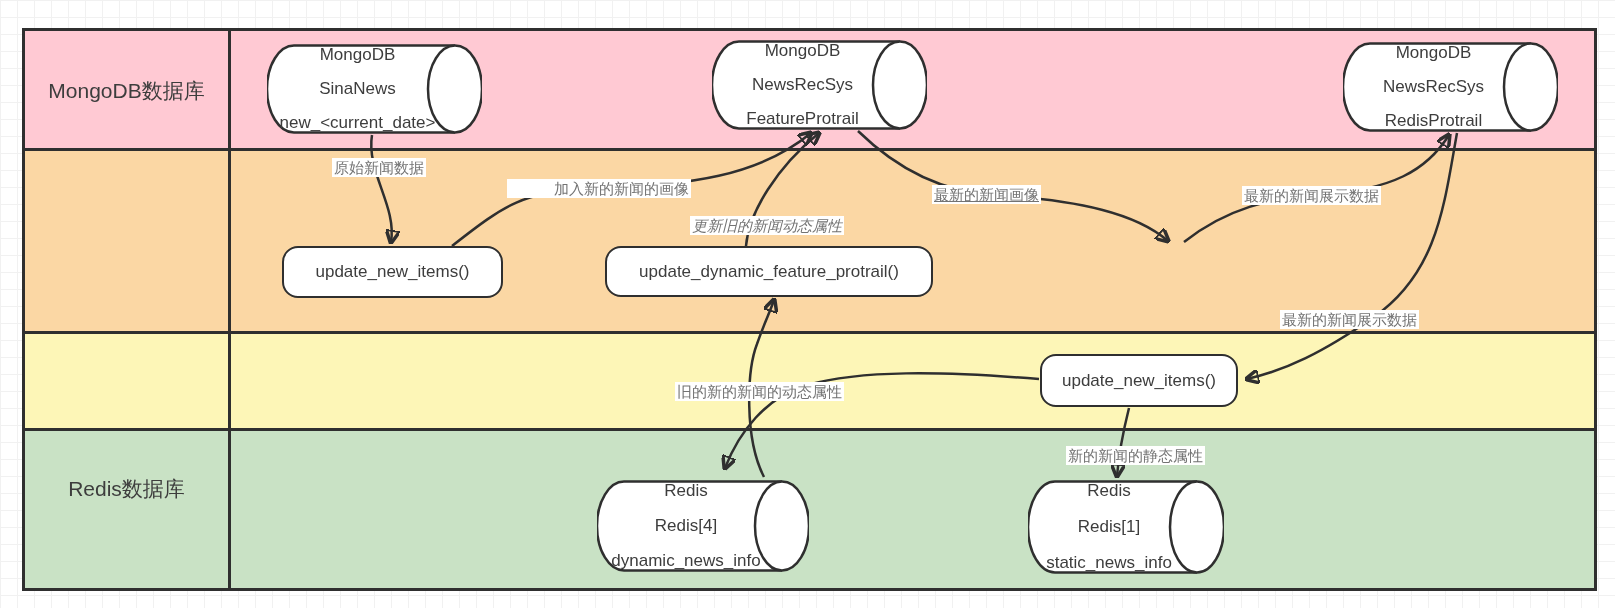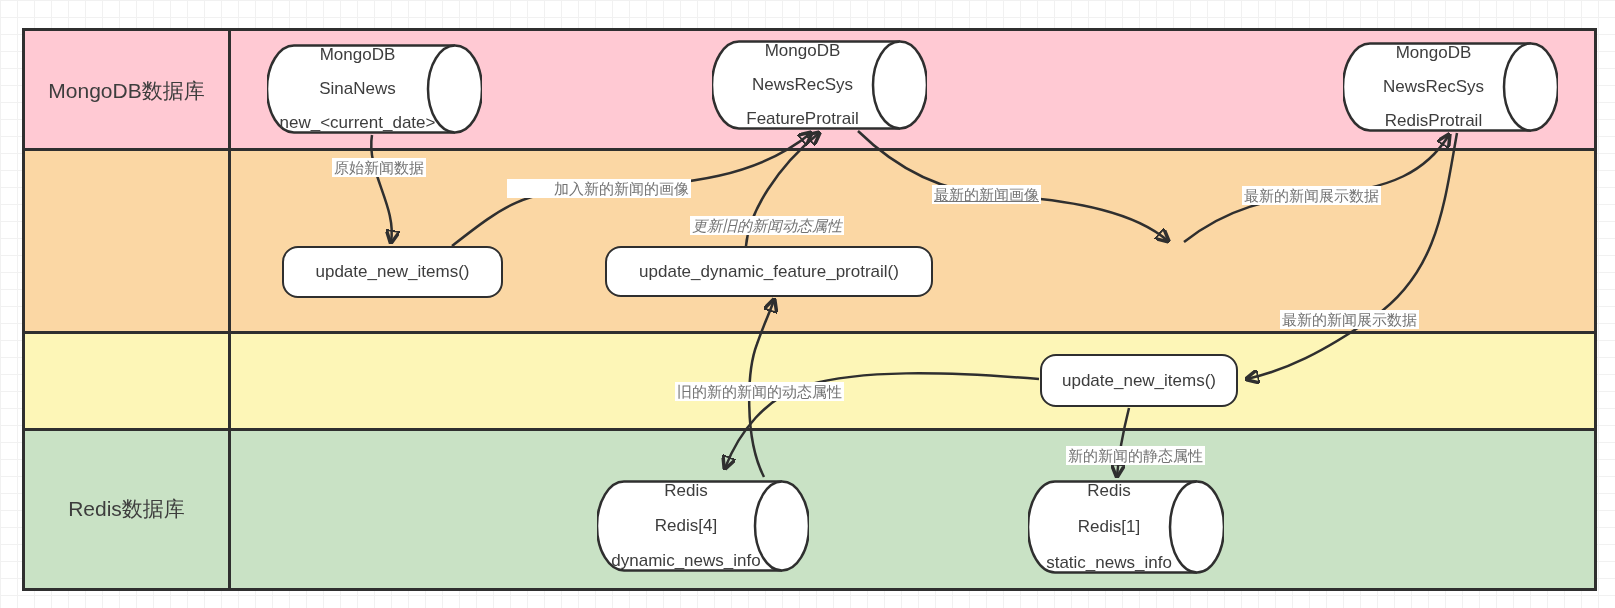--- a/index.html
+++ b/index.html
@@ -53,21 +53,21 @@
 
   <div class="table">
     <div class="lane b lane-mongodb"></div>
     <div class="lane b lane-protrait"></div>
     <div class="lane b lane-toredis"></div>
     <div class="lane lane-redis"></div>
   </div>
   <div class="vdivider"></div>
 
   <div class="lane-label" style="top:91px;">MongoDB数据库</div>
-  <div class="lane-label" style="top:509px;">Redis数据库</div>
+  <div class="lane-label" style="top:489px;">Redis数据库</div>
 
   <svg class="edges">
     <defs>
       <marker id="arrow" viewBox="0 0 10 10" refX="8.6" refY="5" markerWidth="5.6" markerHeight="5.6" orient="auto-start-reverse">
         <path d="M0,0 L10,5 L0,10 z" fill="#2f2f2f" stroke="none"></path>
       </marker>
     </defs>
     <path d="M 372,135 C 366,172 397,206 391,242" marker-end="url(#arrow)"></path>
     <path d="M 452,246 C 508,202 523,193 586,190 C 692,185 759,176 811,133" marker-end="url(#arrow)"></path>
     <path d="M 746,246 C 749,212 777,167 819,133" marker-end="url(#arrow)"></path>

